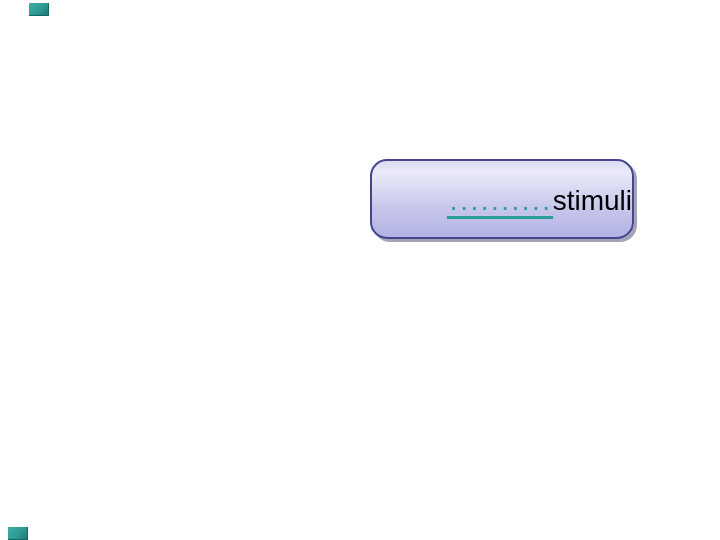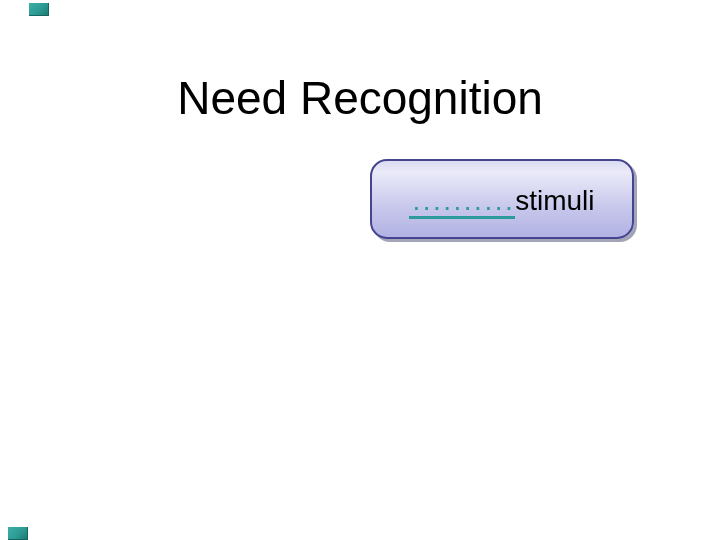--- a/index.html
+++ b/index.html
@@ -33,21 +33,21 @@
 
   
   .stim-box {
     position: absolute;
     border: 2px solid #45458f;
     border-radius: 17px;
     background: linear-gradient(180deg, #dcdcf3 0%, #eaeaf9 15%, #c8c8ec 60%, #b2b2e4 100%);
     box-shadow: 3px 3px 0 rgba(108, 108, 140, 0.62);
     display: flex;
     align-items: center;
-    justify-content: center;
+    justify-content: flex-end;
     box-sizing: border-box;
   }
   .stim-box-1 {
     left: 370px;
     top: 159px;
     width: 264px;
     height: 80px;
   }
   .stim-box-2 {
     left: 71px;
@@ -89,21 +89,20 @@
     top: 527px;
   }
 </style>
 </head>
 <body>
 
 <div class="slide">
 
   <span class="corner-accent top-left"></span>
 
-  <h1 class="slide-title">Need Recognition</h1>
 
   <div class="stim-box stim-box-1">
     <div class="stim-line">
       <span class="stim-dots">..........</span><span class="stim-label">stimuli</span>
     </div>
   </div>
 
 
   <span class="corner-accent bottom-left"></span>
 

